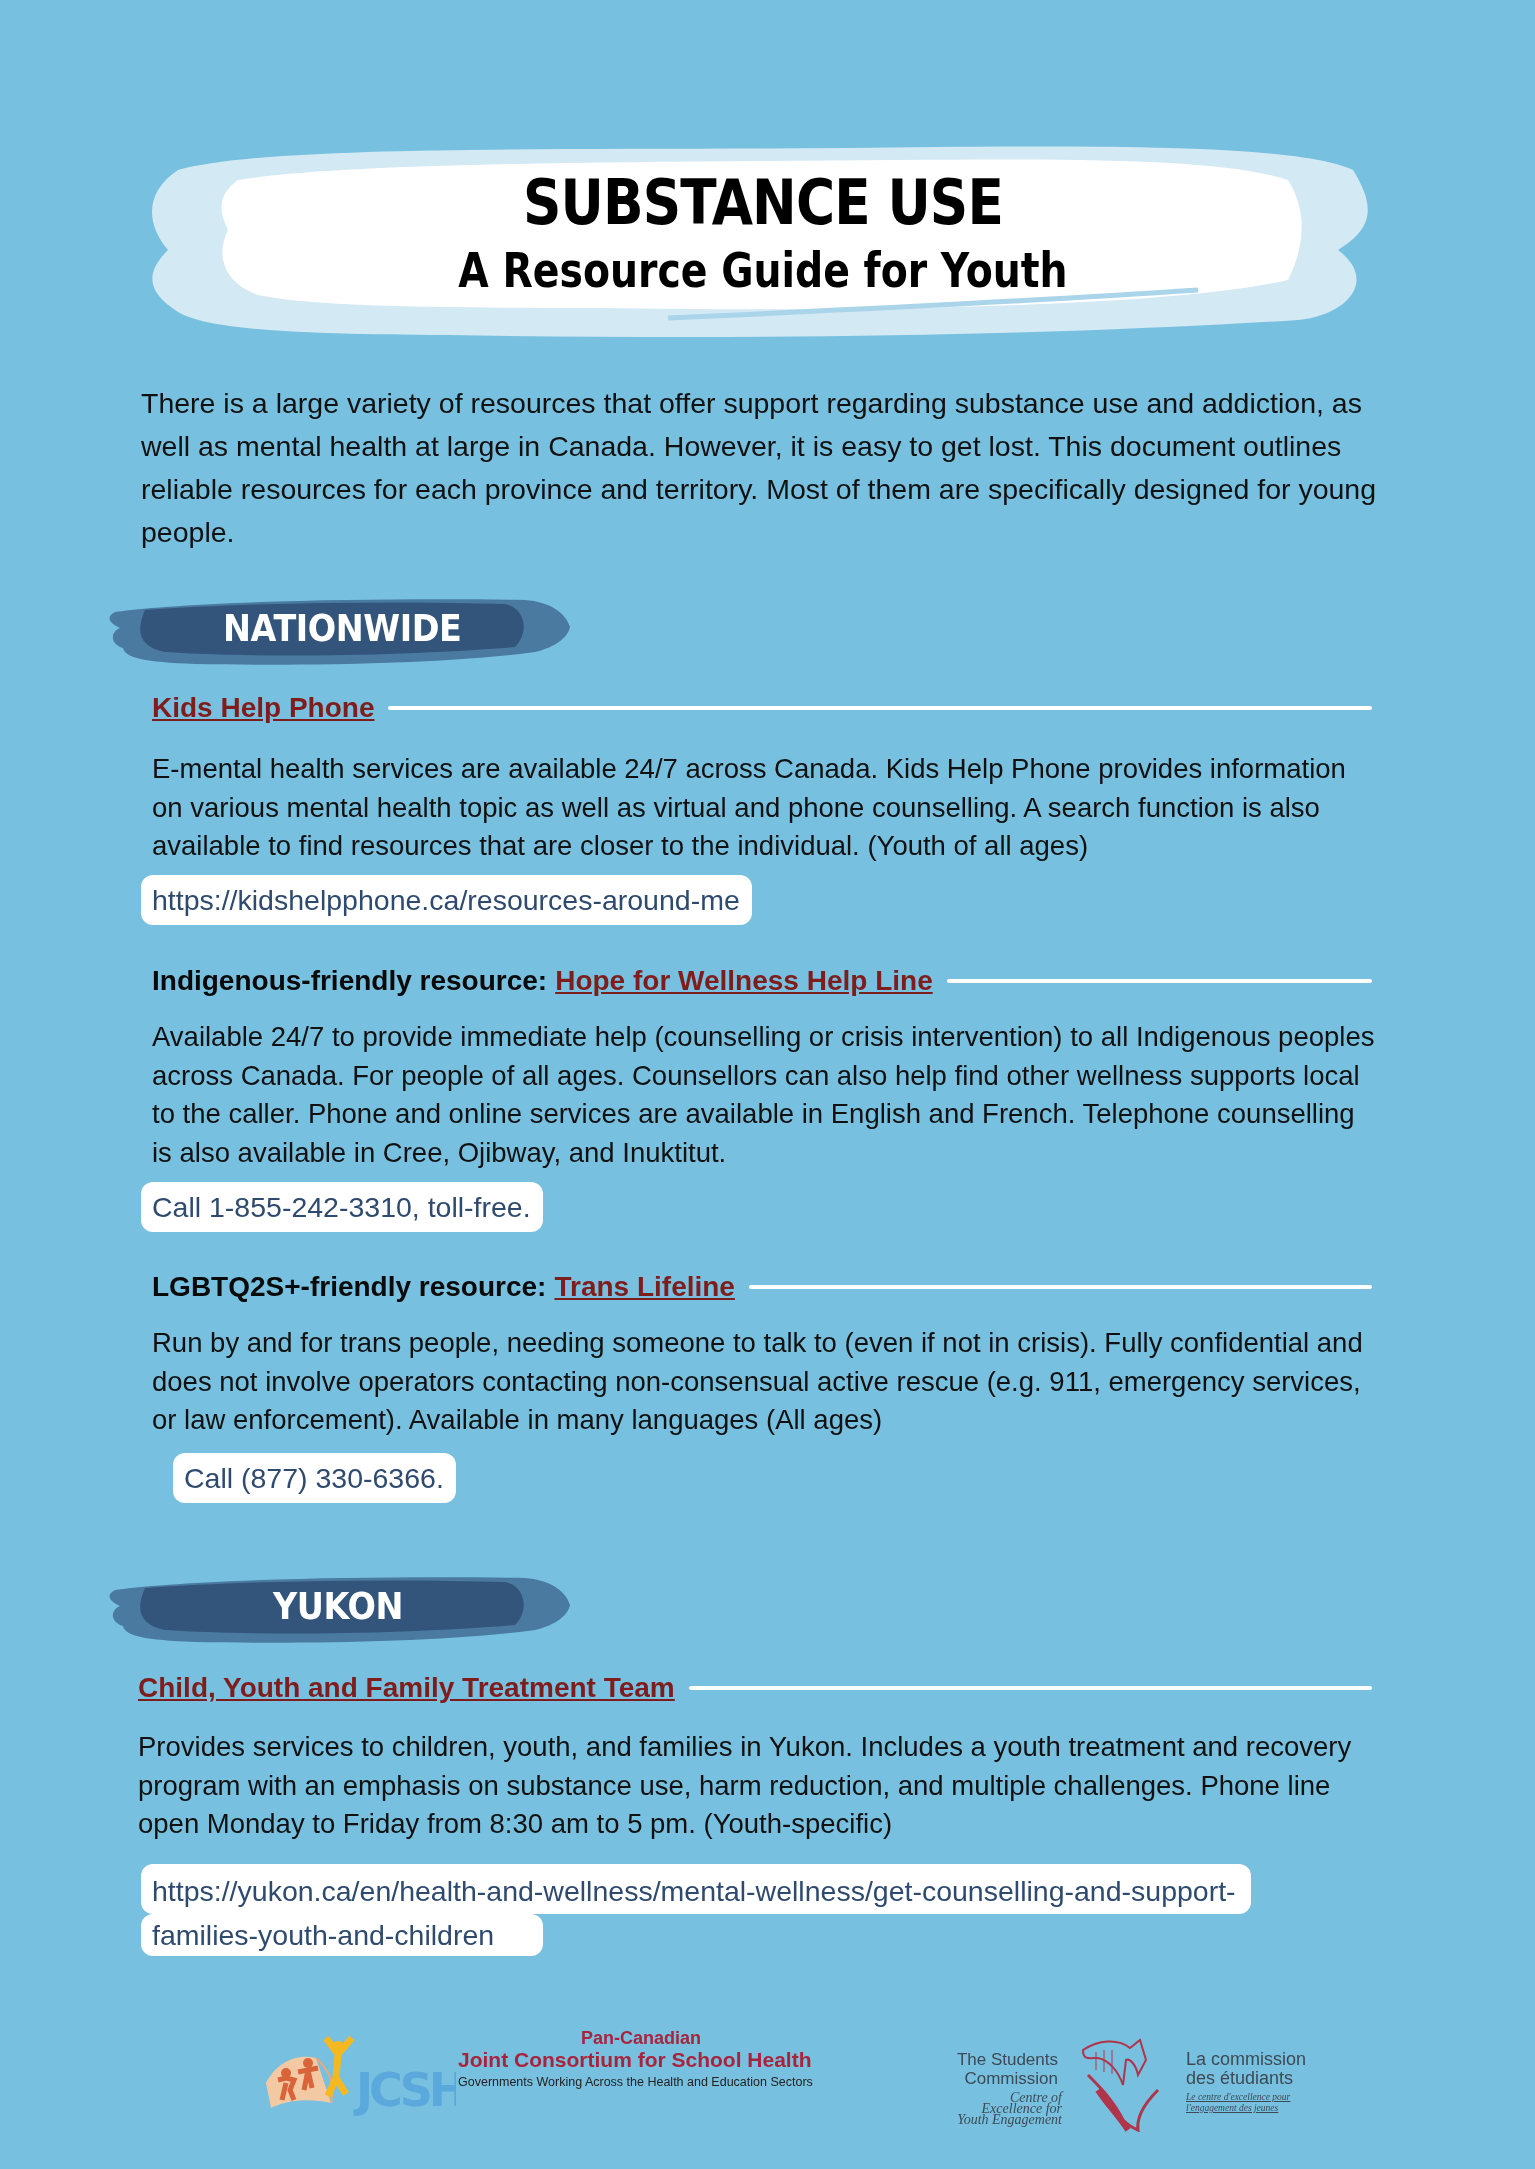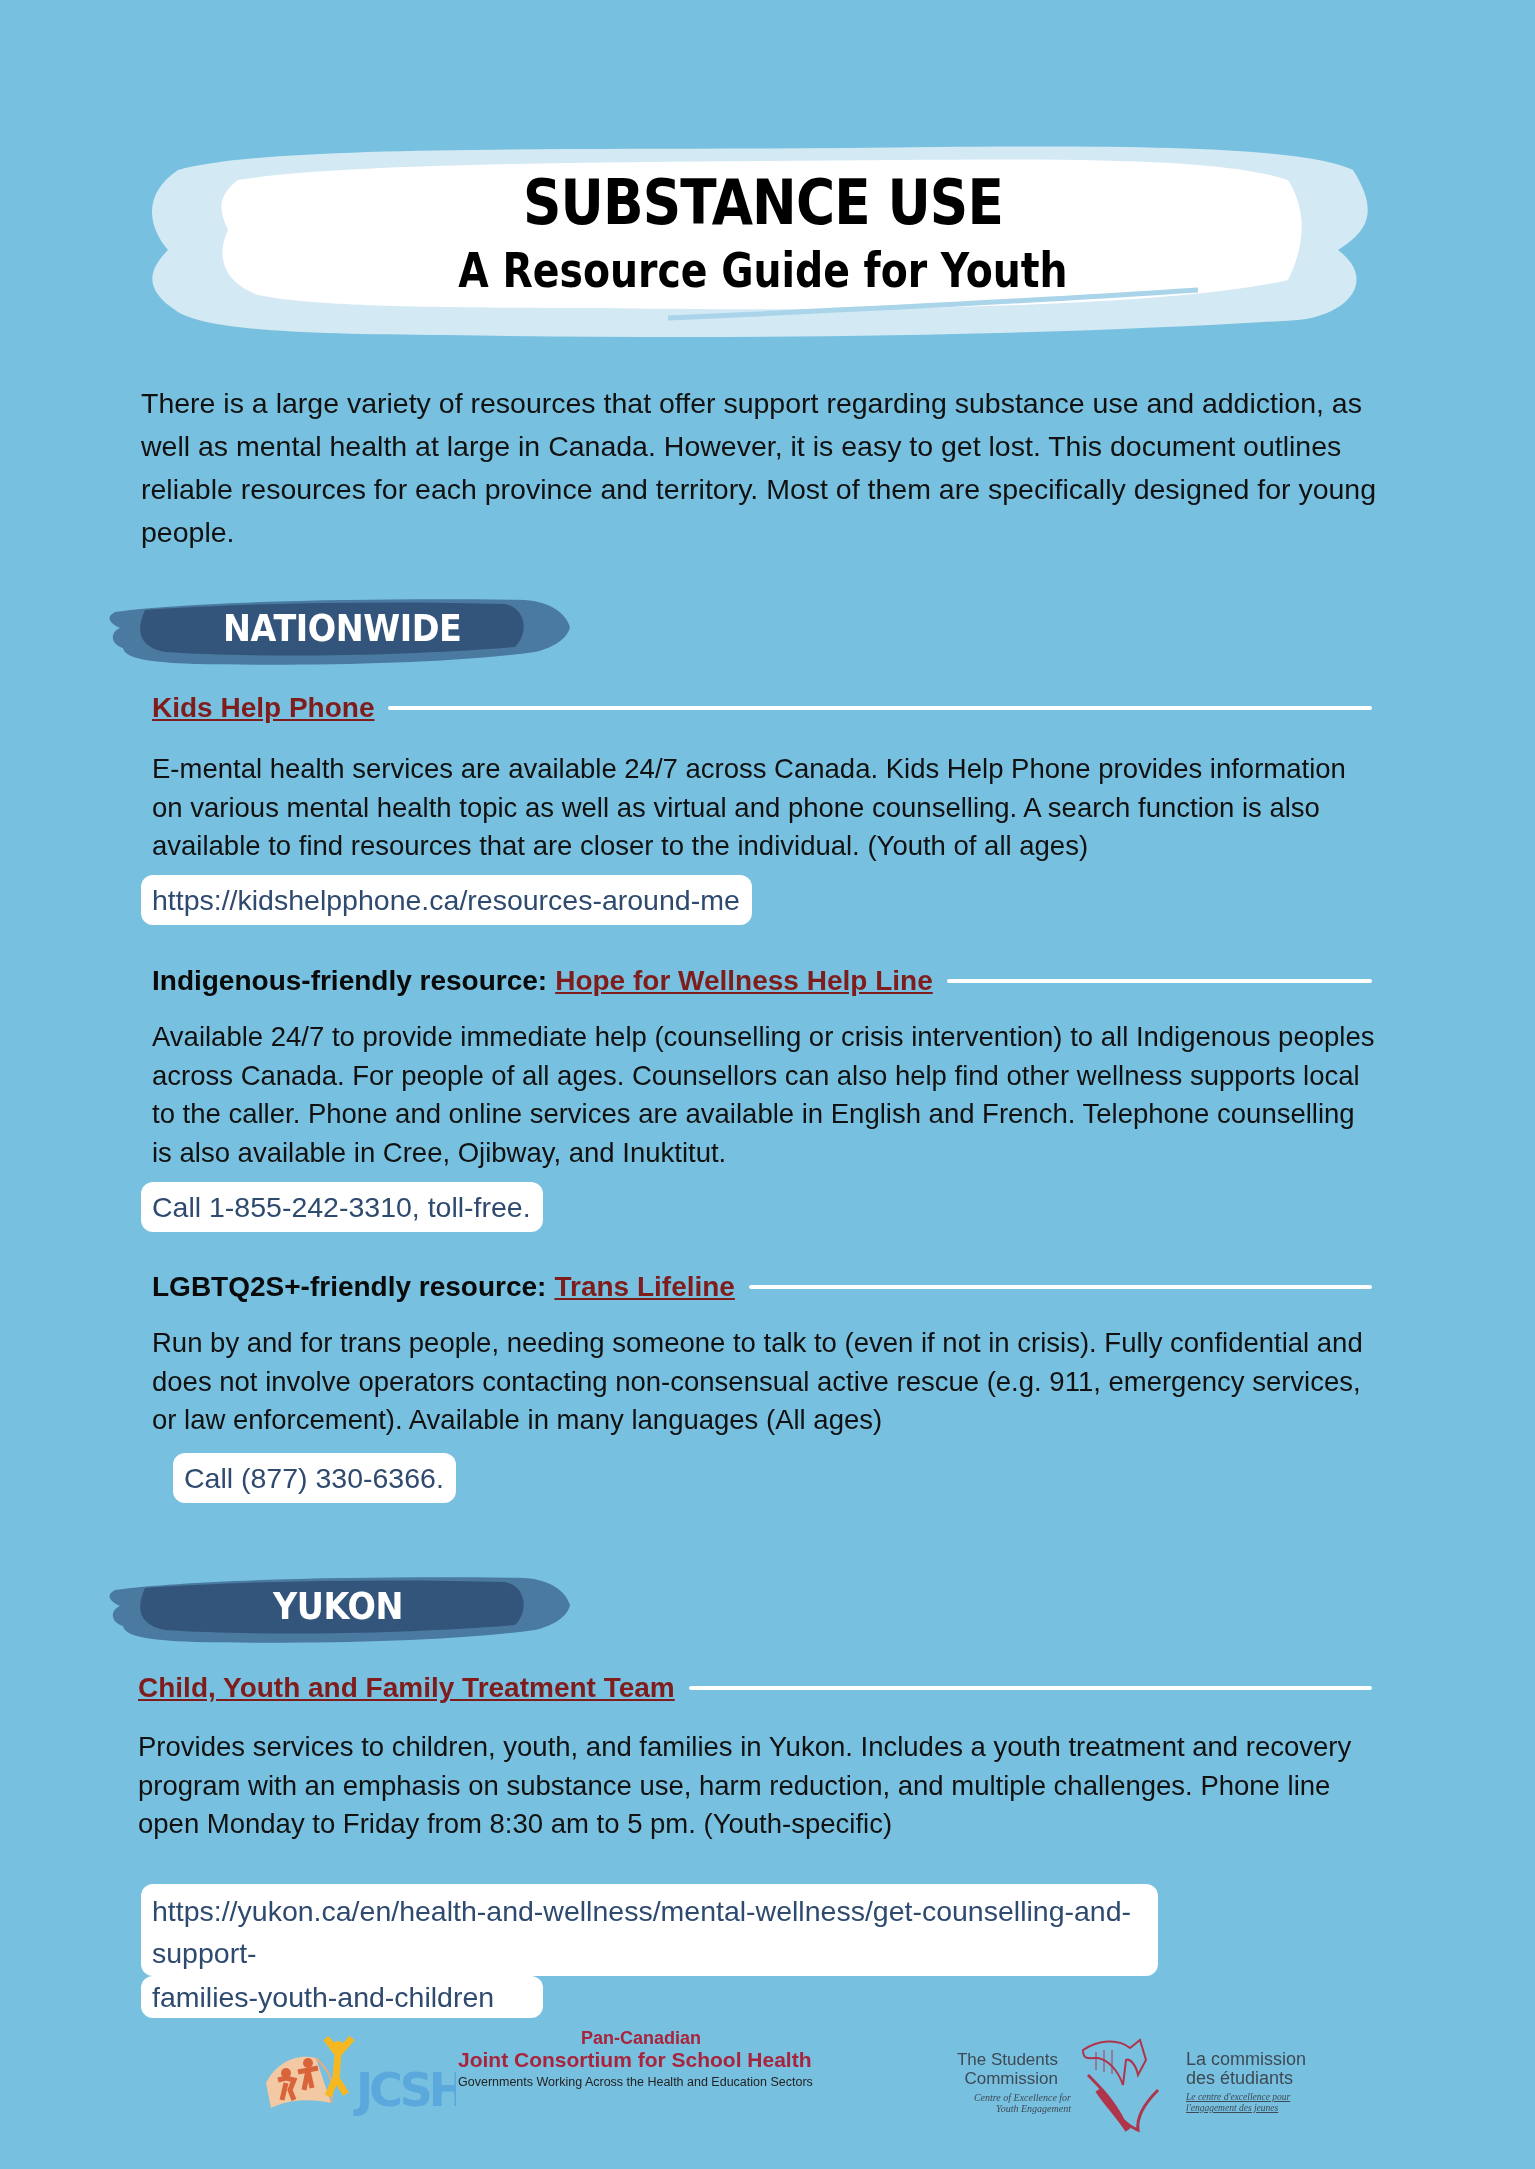--- a/index.html
+++ b/index.html
@@ -117,21 +117,21 @@
   <span class="section-label" style="left:168px; top:14px;">YUKON</span>
 </div>
 
 <div class="abs res-head" style="left:138px; top:1672px; width:1234px;">
   <span class="white">Child, Youth and Family Treatment Team</span>
   <span class="rule"></span>
 </div>
 <p class="abs res-body" style="left:138px; top:1728px; width:1250px;">Provides services to children, youth, and families in Yukon. Includes a youth treatment and recovery program with an emphasis on substance use, harm reduction, and multiple challenges. Phone line open Monday to Friday from 8:30 am to 5 pm. (Youth-specific)</p>
 
 <div class="abs" style="left:141px; top:1864px; width:1250px;">
-  <div class="link-box" style="display:block; width:1017px; padding-top:6px; padding-bottom:2px;margin-top:20px;">https://yukon.ca/en/health-and-wellness/mental-wellness/get-counselling-and-support-</div>
+  <div class="link-box" style="display:block; width:1110px; padding-top:6px; padding-bottom:2px;">https://yukon.ca/en/health-and-wellness/mental-wellness/get-counselling-and-support-</div>
   <div class="link-box" style="display:block; width:402px; padding-top:0; padding-bottom:0;">families-youth-and-children</div>
 </div>
 
 <div class="abs jcsh">
   <svg width="200" height="100" viewBox="0 0 200 100" style="position:absolute; left:0; top:0;">
     <path d="M10 55 C20 35 40 25 60 30 L75 75 C55 70 30 72 15 80 Z" fill="#f3c9a4"></path>
     <path d="M60 30 C70 40 80 50 75 75" stroke="#e8a97e" stroke-width="2" fill="none"></path>
     <circle cx="30" cy="45" r="5" fill="#d9643a"></circle>
     <path d="M22 52 L30 50 L38 52 L34 62 L38 72 M30 55 L26 72" stroke="#d9643a" stroke-width="5" fill="none"></path>
     <circle cx="52" cy="35" r="5" fill="#d9643a"></circle>
@@ -143,21 +143,21 @@
   <div style="position:absolute; left:210px; top:0; width:350px; text-align:center; color:#a8243d; font-size:18px; font-weight:bold;">Pan-Canadian</div>
   <div style="position:absolute; left:202px; top:20px; color:#a8243d; font-size:21px; font-weight:bold; white-space:nowrap;">Joint Consortium for School Health</div>
   <div style="position:absolute; left:202px; top:47px; color:#222; font-size:12.5px; white-space:nowrap;">Governments Working Across the Health and Education Sectors</div>
 </div>
 
 <div class="abs sc">
   <div style="position:absolute; left:0; top:20px; width:108px; text-align:right; color:#3d4a55; font-size:17px; line-height:19px;">
     <div>The Students</div>
     <div>Commission</div>
   </div>
-  <div style="position:absolute; left:13px; top:62px; width:108px; text-align:right; color:#3d4a55; font-size:10px; font-style:italic; font-family:'Liberation Serif', serif; line-height:11px;">
+  <div style="position:absolute; left:4px; top:62px; width:108px; text-align:right; color:#3d4a55; font-size:14px; font-style:italic; font-family:'Liberation Serif', serif; line-height:11px;">
     <div>Centre of Excellence for</div>
     <div>Youth Engagement</div>
   </div>
   <svg width="110" height="110" viewBox="0 0 110 110" style="position:absolute; left:118px; top:0;">
     <path d="M15 20 C30 10 50 8 62 18 L72 10 L78 30 L70 45 C68 35 62 28 58 30 L55 55 C50 40 40 30 30 28 C20 28 15 30 15 20 Z" fill="none" stroke="#b0344a" stroke-width="2"></path>
     <path d="M20 45 C30 55 45 70 55 90 C60 95 65 98 70 100 C68 85 80 70 90 60" fill="none" stroke="#b0344a" stroke-width="3"></path>
     <path d="M30 60 C40 75 50 85 60 100" stroke="#b0344a" stroke-width="6" fill="none"></path>
     <path d="M28 22 L28 40 M36 20 L36 42 M44 20 L44 44" stroke="#b0344a" stroke-width="1"></path>
   </svg>
   <div style="position:absolute; left:236px; top:20px; color:#3d4a55; font-size:18px; line-height:19px;">

